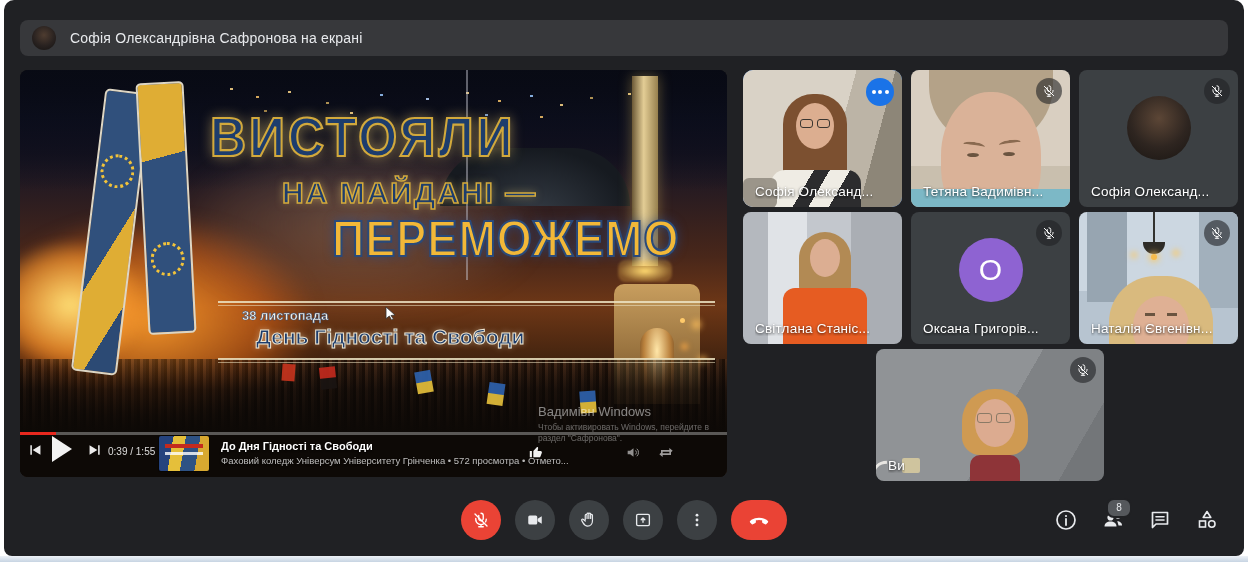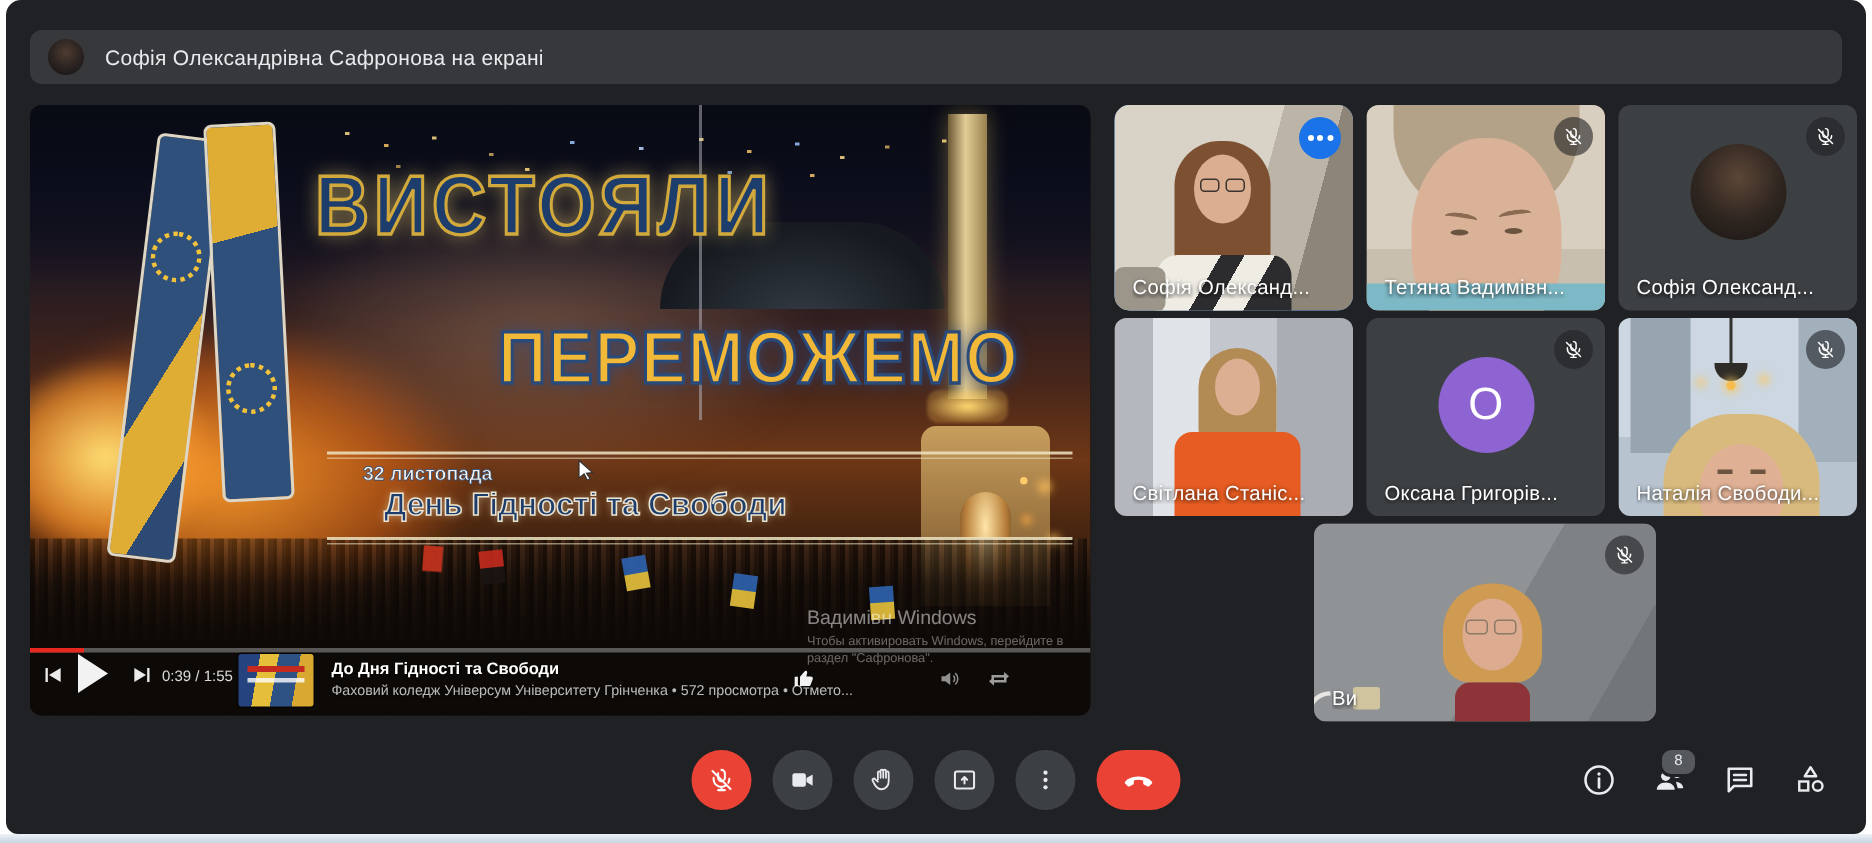--- a/index.html
+++ b/index.html
@@ -249,23 +249,24 @@
       <div class="scarf">
         <div class="strip-l">
           <div class="ring l"></div>
         </div>
         <div class="strip-r">
           <div class="ring r"></div>
         </div>
       </div>
 
       <div class="txt t1">ВИСТОЯЛИ</div>
+      <div class="txt t2">НА МАЙДАНІ —</div>
       <div class="txt t3">ПЕРЕМОЖЕМО</div>
       <div class="sep top"></div>
-      <div class="txt t-date">32 листопада</div>
+      <div class="txt t-date">38 листопада</div>
       <div class="txt t-holiday">День Гідності та Свободи</div>
       <div class="sep bot"></div>
 
       <div class="cursor-arrow">
         <svg width="14" height="14" viewBox="0 0 14 14">
             <path d="M2 1l9 8-4 .5 2.4 3.6-1.8 1L5.4 10 2 12.6z" fill="#fff" stroke="#333" stroke-width=".8"></path>
           </svg>
       </div>
 
       <div class="wm1">Вадимівн Windows</div>
@@ -386,21 +387,21 @@
               <div class="face"></div>
               <div class="eye"></div>
               <div class="eye2"></div>
           </div>
           <span class="mic-chip">
             <svg width="14" height="14" viewBox="0 0 24 24">
                 <path d="M12 3a3 3 0 0 1 3 3v4c0 .5-.1 1-.4 1.4M9 6v4a3 3 0 0 0 4.7 2.5M5 10v1a7 7 0 0 0 10.7 6M19 11a7 7 0 0 1-.9 3.4M12 18v3M9 21h6" stroke="#fff" stroke-width="1.7" fill="none" stroke-linecap="round"></path>
                 <path d="M4 4l16 16" stroke="#fff" stroke-width="1.7" stroke-linecap="round"></path>
               </svg>
           </span>
-          <span class="tname">Наталія Свободи...</span>
+          <span class="tname">Наталія Євгенівн...</span>
         </div>
       </div>
       <div class="trow r3">
         <div class="tile wide">
           <div class="vid v-you">
             <div class="cable"></div>
               <div class="socket"></div>
             <div class="hair"></div>
               <div class="face"></div>
               <div class="gl"></div>

